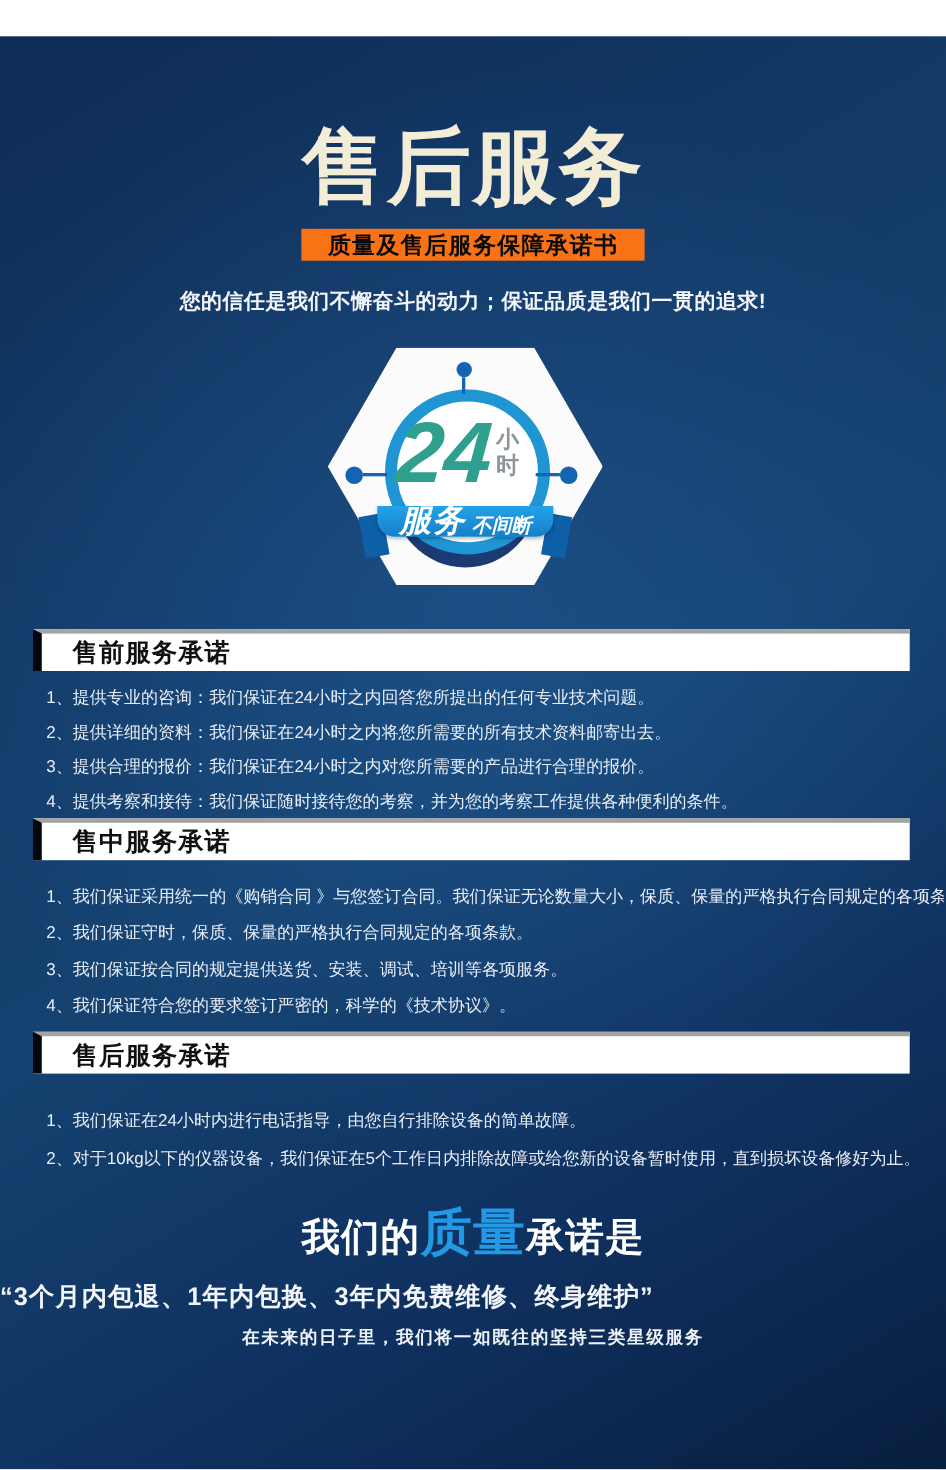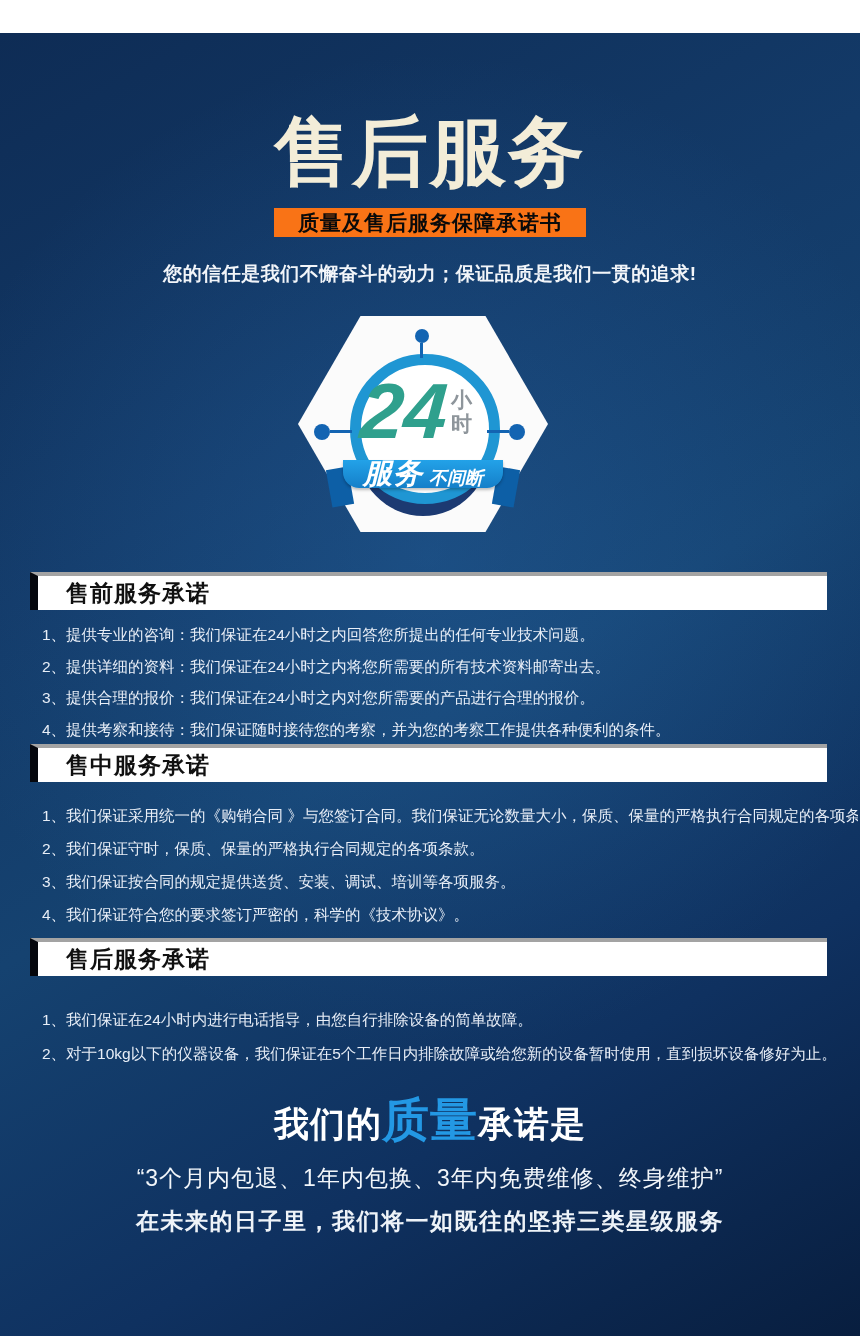--- a/index.html
+++ b/index.html
@@ -59,24 +59,24 @@
   .list{position:absolute;left:42px;width:816px;color:#e8eef7;font-size:15.5px;}
   .list .item{white-space:nowrap;overflow:hidden;}
   .list1{top:619px;} .list1 .item{line-height:31.5px;}
   .list2{top:799px;} .list2 .item{line-height:33px;}
   .list3{top:1003px;} .list3 .item{line-height:33.5px;}
 
   
   .footer-heading{position:absolute;top:1095px;left:0;width:100%;text-align:center;line-height:50px;}
   .fh-normal{font-size:35px;font-weight:900;color:#ffffff;letter-spacing:1px;}
   .fh-highlight{font-size:47px;font-weight:900;color:#2398e4;letter-spacing:1px;}
-  .footer-quote{position:absolute;top:1163px;left:0;width:100%;text-align:center;
-      font-size:23px;font-weight:normal;color:#f2f6fa;letter-spacing:1px;}
+  .footer-quote{position:absolute;top:1163px;left:0;width:100%;text-align:left;
+      font-size:23px;font-weight:bold;color:#f2f6fa;letter-spacing:1px;}
   .footer-closing{position:absolute;top:1206px;left:0;width:100%;text-align:center;
-      font-size:23px;font-weight:600;color:#eef3f8;letter-spacing:1.5px;}
+      font-size:16px;font-weight:600;color:#eef3f8;letter-spacing:1.5px;}
 </style>
 </head>
 <body>
 
 <div class="page">
   <div class="top-strip"></div>
   <div class="bg"></div>
 
   <div class="main-title">售后服务</div>
   <div class="subtitle-banner">质量及售后服务保障承诺书</div>

